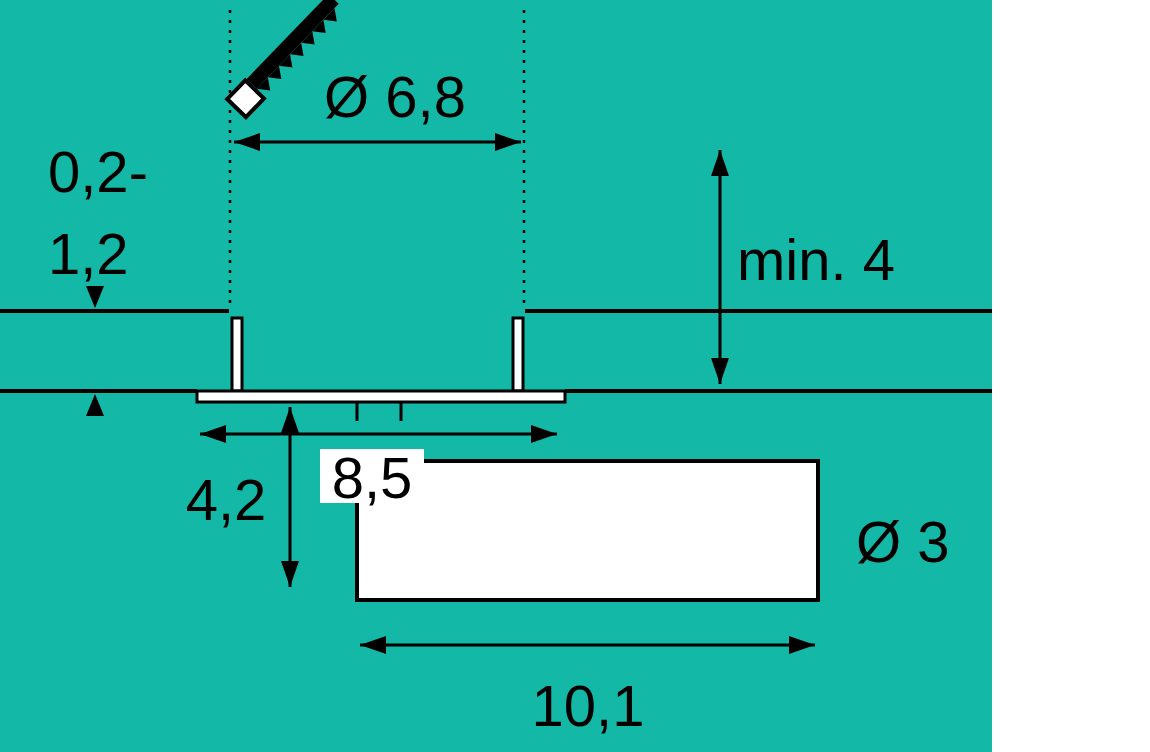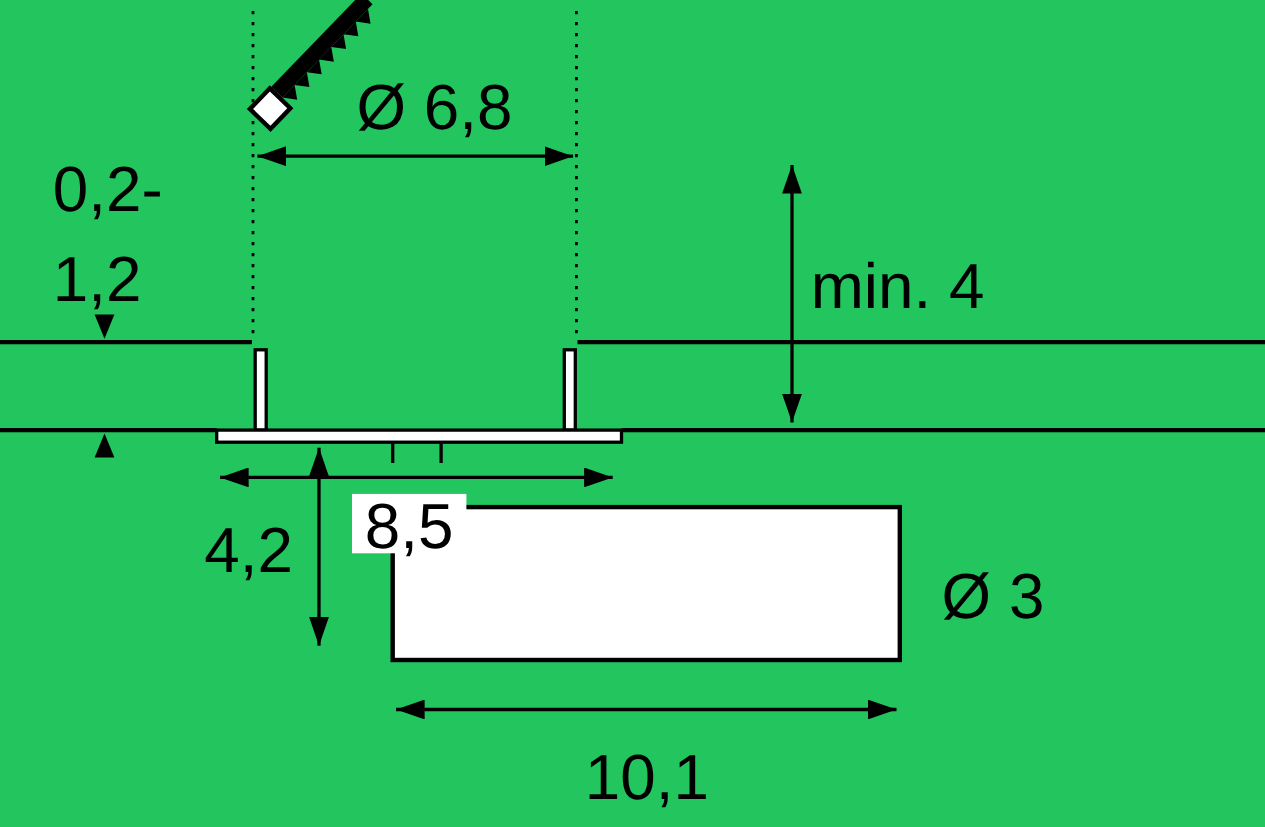--- a/index.html
+++ b/index.html
@@ -2,23 +2,23 @@
 <html><head>
 <meta charset="utf-8">
 <style>
   html, body {
     margin: 0;
     padding: 0;
     background: #ffffff;
   }
   .stage {
     position: relative;
-    width: 1150px;
+    width: 992px;
     height: 752px;
-    background: #22c55e;
+    background: #14b8a6;
     overflow: hidden;
     font-family: "Liberation Sans", sans-serif;
   }
   svg { display: block; }
   text {
     font-family: "Liberation Sans", sans-serif;
     font-size: 58px;
     fill: #000000;
   }
   .ln   { stroke: #000000; fill: none; }

